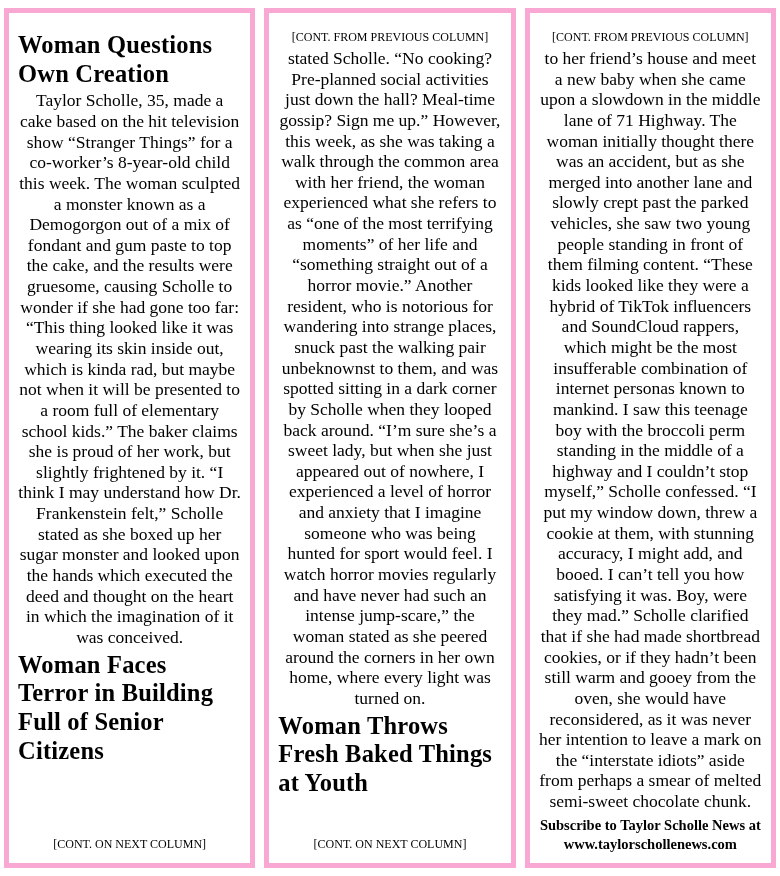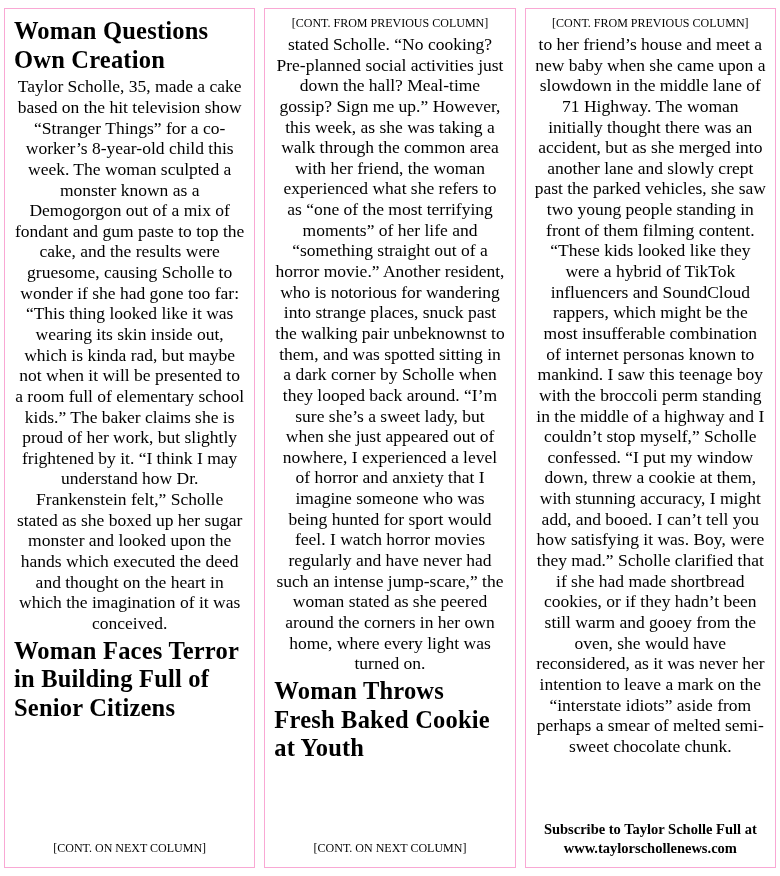--- a/index.html
+++ b/index.html
@@ -14,23 +14,23 @@
     height: 876px;
     box-sizing: border-box;
     padding: 8px 4px;
     display: flex;
     gap: 9px;
     background: #ffffff;
   }
   .column {
     flex: 1 1 0;
     box-sizing: border-box;
-    border: 1px solid #f9a8d4;
+    border: 5px solid #f9a8d4;
     background: #ffffff;
-    padding: 5px 9px 8px 9px;
+    padding: 15px 9px 8px 9px;
     display: flex;
     flex-direction: column;
     overflow: hidden;
   }
   .headline {
     font-size: 24.5px;
     font-weight: bold;
     line-height: 1.17;
     margin: 3px 0 2px 0;
     letter-spacing: 0.2px;
@@ -66,23 +66,23 @@
   <section class="column">
     <h2 class="headline">Woman Questions Own Creation</h2>
     <p class="body-text">Taylor Scholle, 35, made a cake based on the hit television show “Stranger Things” for a co-worker’s 8-year-old child this week. The woman sculpted a monster known as a Demogorgon out of a mix of fondant and gum paste to top the cake, and the results were gruesome, causing Scholle to wonder if she had gone too far: “This thing looked like it was wearing its skin inside out, which is kinda rad, but maybe not when it will be presented to a room full of elementary school kids.” The baker claims she is proud of her work, but slightly frightened by it. “I think I may understand how Dr. Frankenstein felt,” Scholle stated as she boxed up her sugar monster and looked upon the hands which executed the deed and thought on the heart in which the imagination of it was conceived.</p>
     <h2 class="headline">Woman Faces Terror in Building Full of Senior Citizens</h2>
     <div class="cont-marker bottom-marker">[CONT. ON NEXT COLUMN]</div>
   </section>
 
   <section class="column">
     <div class="cont-marker top-marker">[CONT. FROM PREVIOUS COLUMN]</div>
     <p class="body-text">stated Scholle. “No cooking? Pre-planned social activities just down the hall? Meal-time gossip? Sign me up.” However, this week, as she was taking a walk through the common area with her friend, the woman experienced what she refers to as “one of the most terrifying moments” of her life and “something straight out of a horror movie.” Another resident, who is notorious for wandering into strange places, snuck past the walking pair unbeknownst to them, and was spotted sitting in a dark corner by Scholle when they looped back around. “I’m sure she’s a sweet lady, but when she just appeared out of nowhere, I experienced a level of horror and anxiety that I imagine someone who was being hunted for sport would feel. I watch horror movies regularly and have never had such an intense jump-scare,” the woman stated as she peered around the corners in her own home, where every light was turned on.</p>
-    <h2 class="headline">Woman Throws Fresh Baked Cookie at Youth</h2>
+    <h2 class="headline">Woman Throws Fresh Baked Things at Youth</h2>
     <div class="cont-marker bottom-marker">[CONT. ON NEXT COLUMN]</div>
   </section>
 
   <section class="column">
     <div class="cont-marker top-marker">[CONT. FROM PREVIOUS COLUMN]</div>
     <p class="body-text">to her friend’s house and meet a new baby when she came upon a slowdown in the middle lane of 71 Highway. The woman initially thought there was an accident, but as she merged into another lane and slowly crept past the parked vehicles, she saw two young people standing in front of them filming content. “These kids looked like they were a hybrid of TikTok influencers and SoundCloud rappers, which might be the most insufferable combination of internet personas known to mankind. I saw this teenage boy with the broccoli perm standing in the middle of a highway and I couldn’t stop myself,” Scholle confessed. “I put my window down, threw a cookie at them, with stunning accuracy, I might add, and booed. I can’t tell you how satisfying it was. Boy, were they mad.” Scholle clarified that if she had made shortbread cookies, or if they hadn’t been still warm and gooey from the oven, she would have reconsidered, as it was never her intention to leave a mark on the “interstate idiots” aside from perhaps a smear of melted semi-sweet chocolate chunk.</p>
-    <div class="subscribe">Subscribe to Taylor Scholle Full at www.taylorschollenews.com</div>
+    <div class="subscribe">Subscribe to Taylor Scholle News at www.taylorschollenews.com</div>
   </section>
 
 </div>
 
 </body></html>

